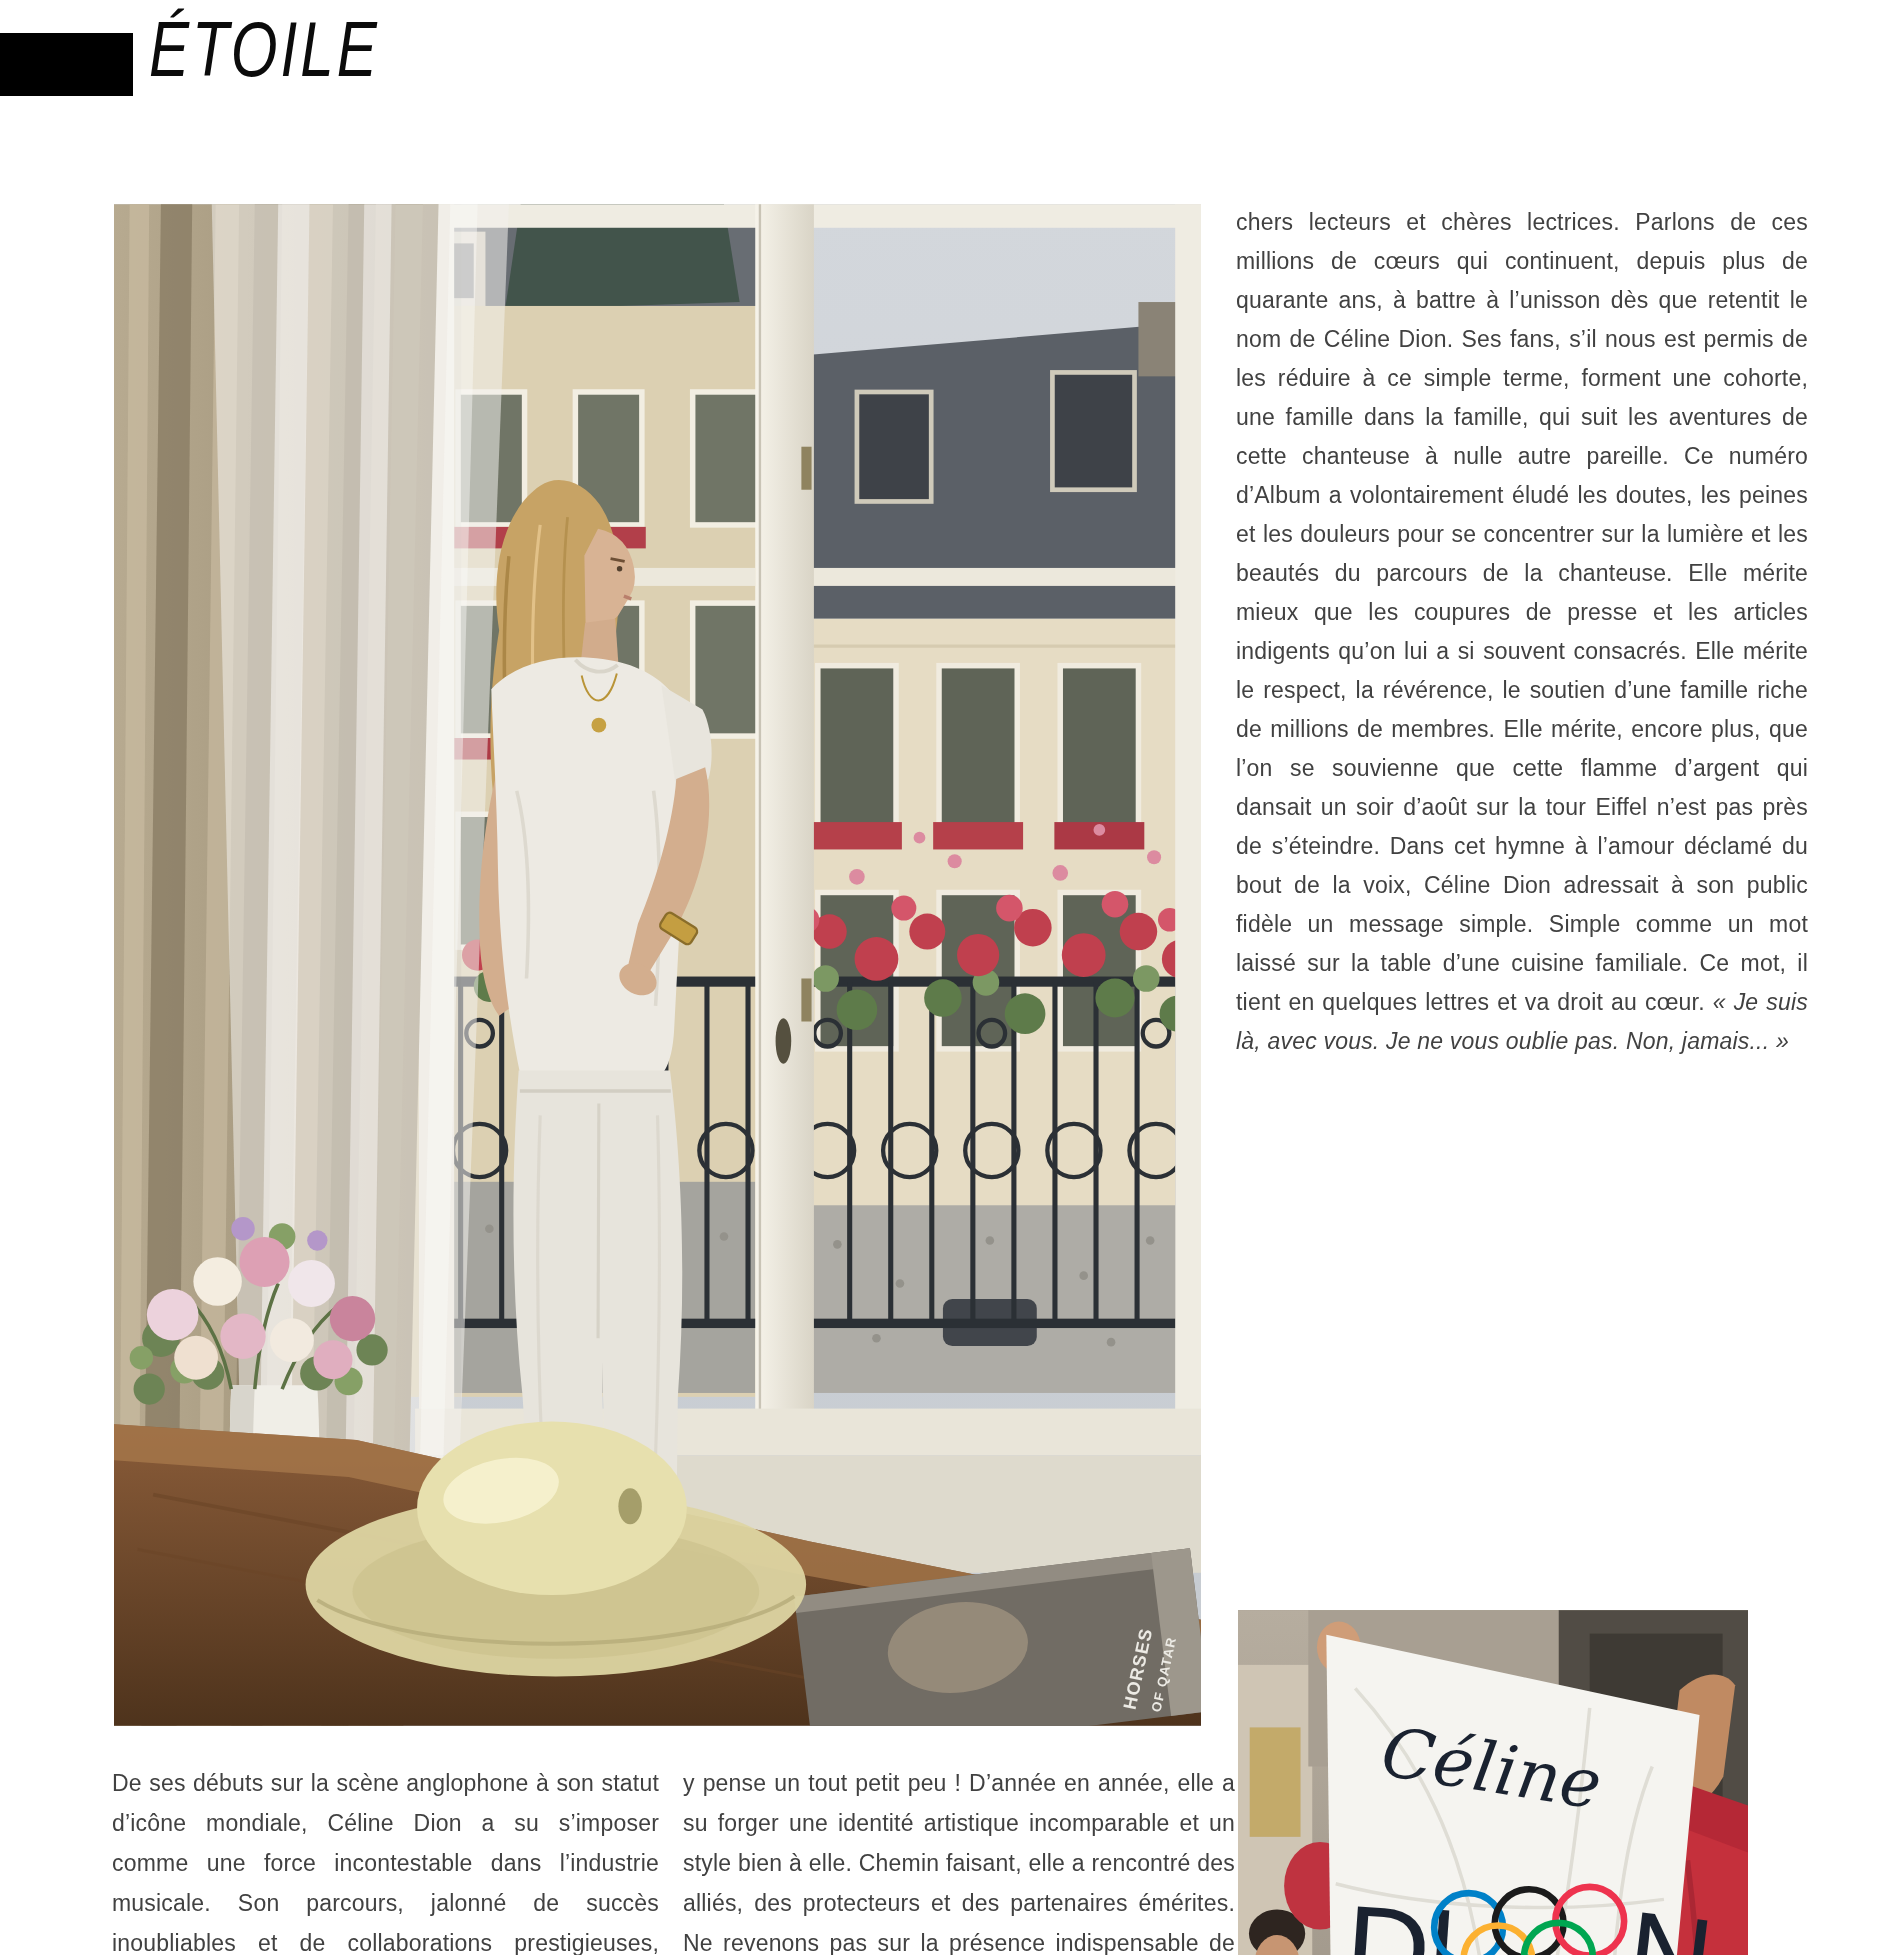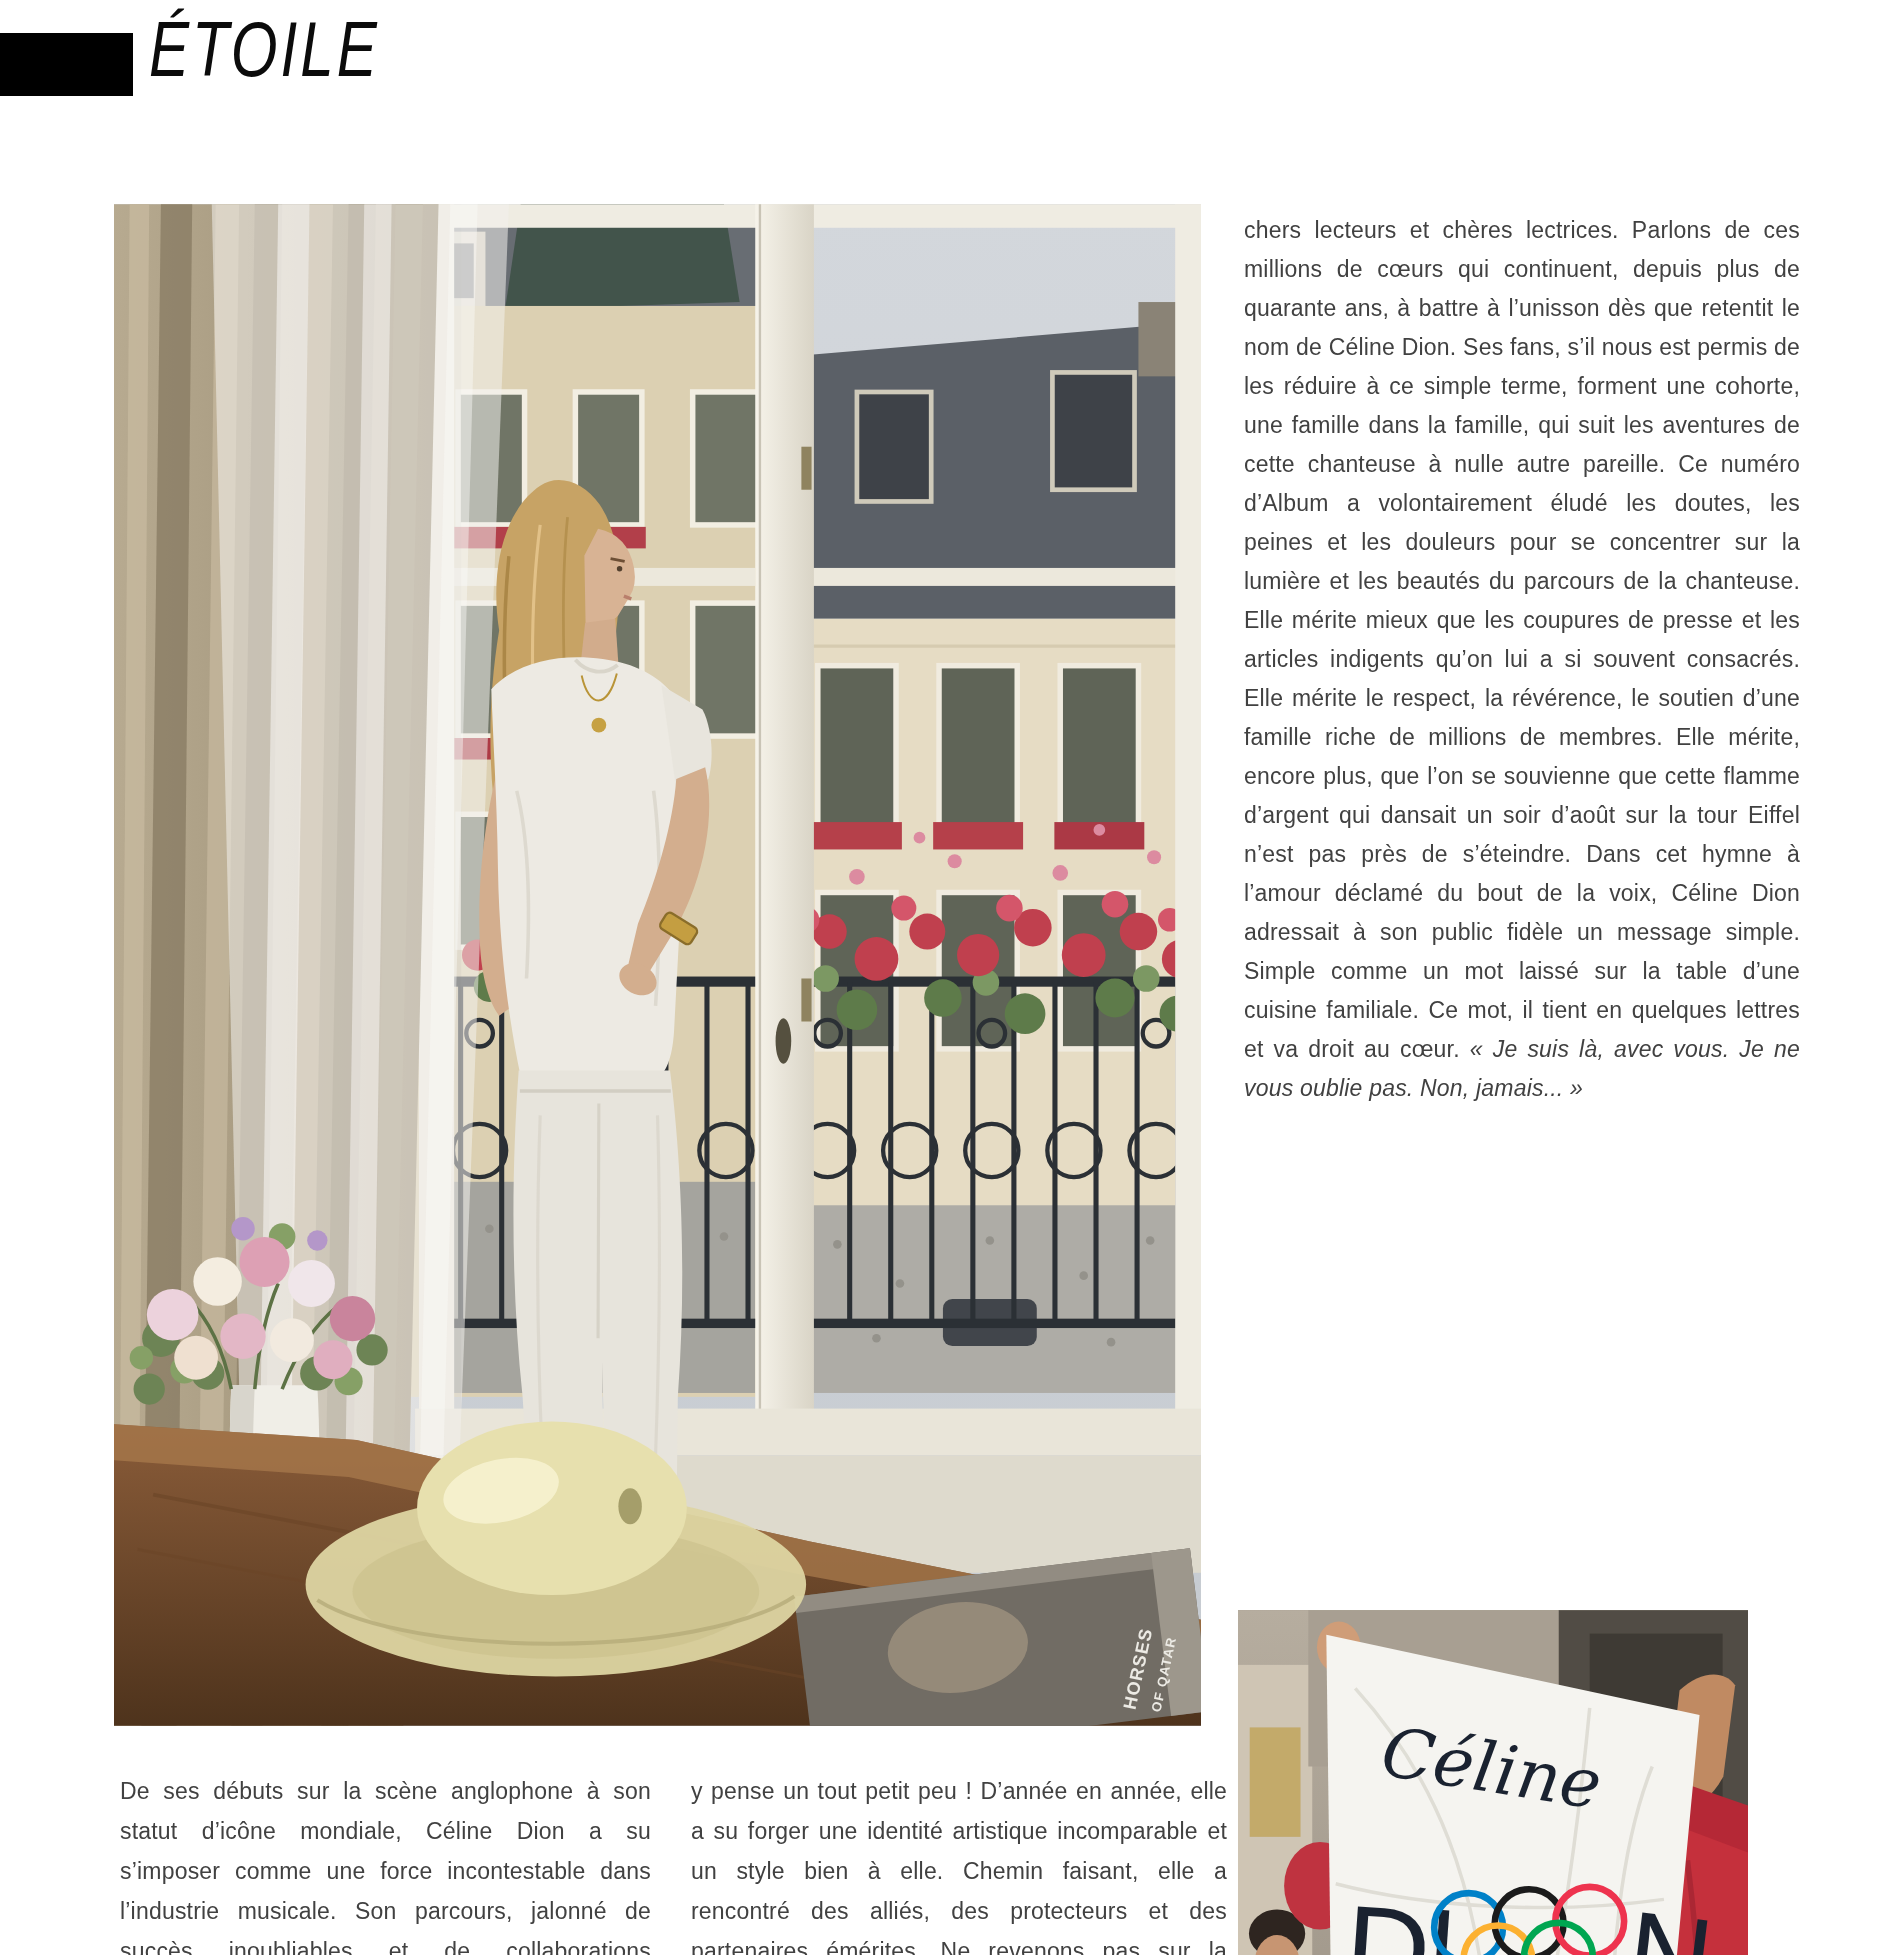--- a/index.html
+++ b/index.html
@@ -10,21 +10,21 @@
   .abs{position:absolute;}
   
   .section-bar{left:0;top:33px;width:133px;height:63px;background:#000;}
   .section-title{
     left:149px;top:8.6px;font-size:77px;font-style:italic;font-weight:400;
     color:#0b0b0b;letter-spacing:3.9px;transform:scaleX(.78);transform-origin:left top;
     white-space:nowrap;line-height:1.05;
   }
   
   .bodytext{color:#414141;font-size:23px;line-height:39px;text-align:justify;letter-spacing:0.2px;}
-  .bodytext p{margin:8px;}
+  .bodytext p{margin:0;}
   .intro-col{left:1236px;top:203px;width:572px;}
   .intro-col em{font-style:italic;}
   .bottom-col{line-height:40px;}
   .left-col{left:112px;top:1763px;width:547px;}
   .mid-col{left:683px;top:1763px;width:552px;}
   
   .main-photo{left:114px;top:204px;width:1087px;height:1522px;background:#cfd3d8;}
   .fan-photo{left:1238px;top:1610px;width:510px;height:644px;background:#a99f93;}
   svg{display:block;}
   .spine{font-family:"Liberation Sans",sans-serif;font-weight:bold;fill:#eceae4;letter-spacing:3px;}

